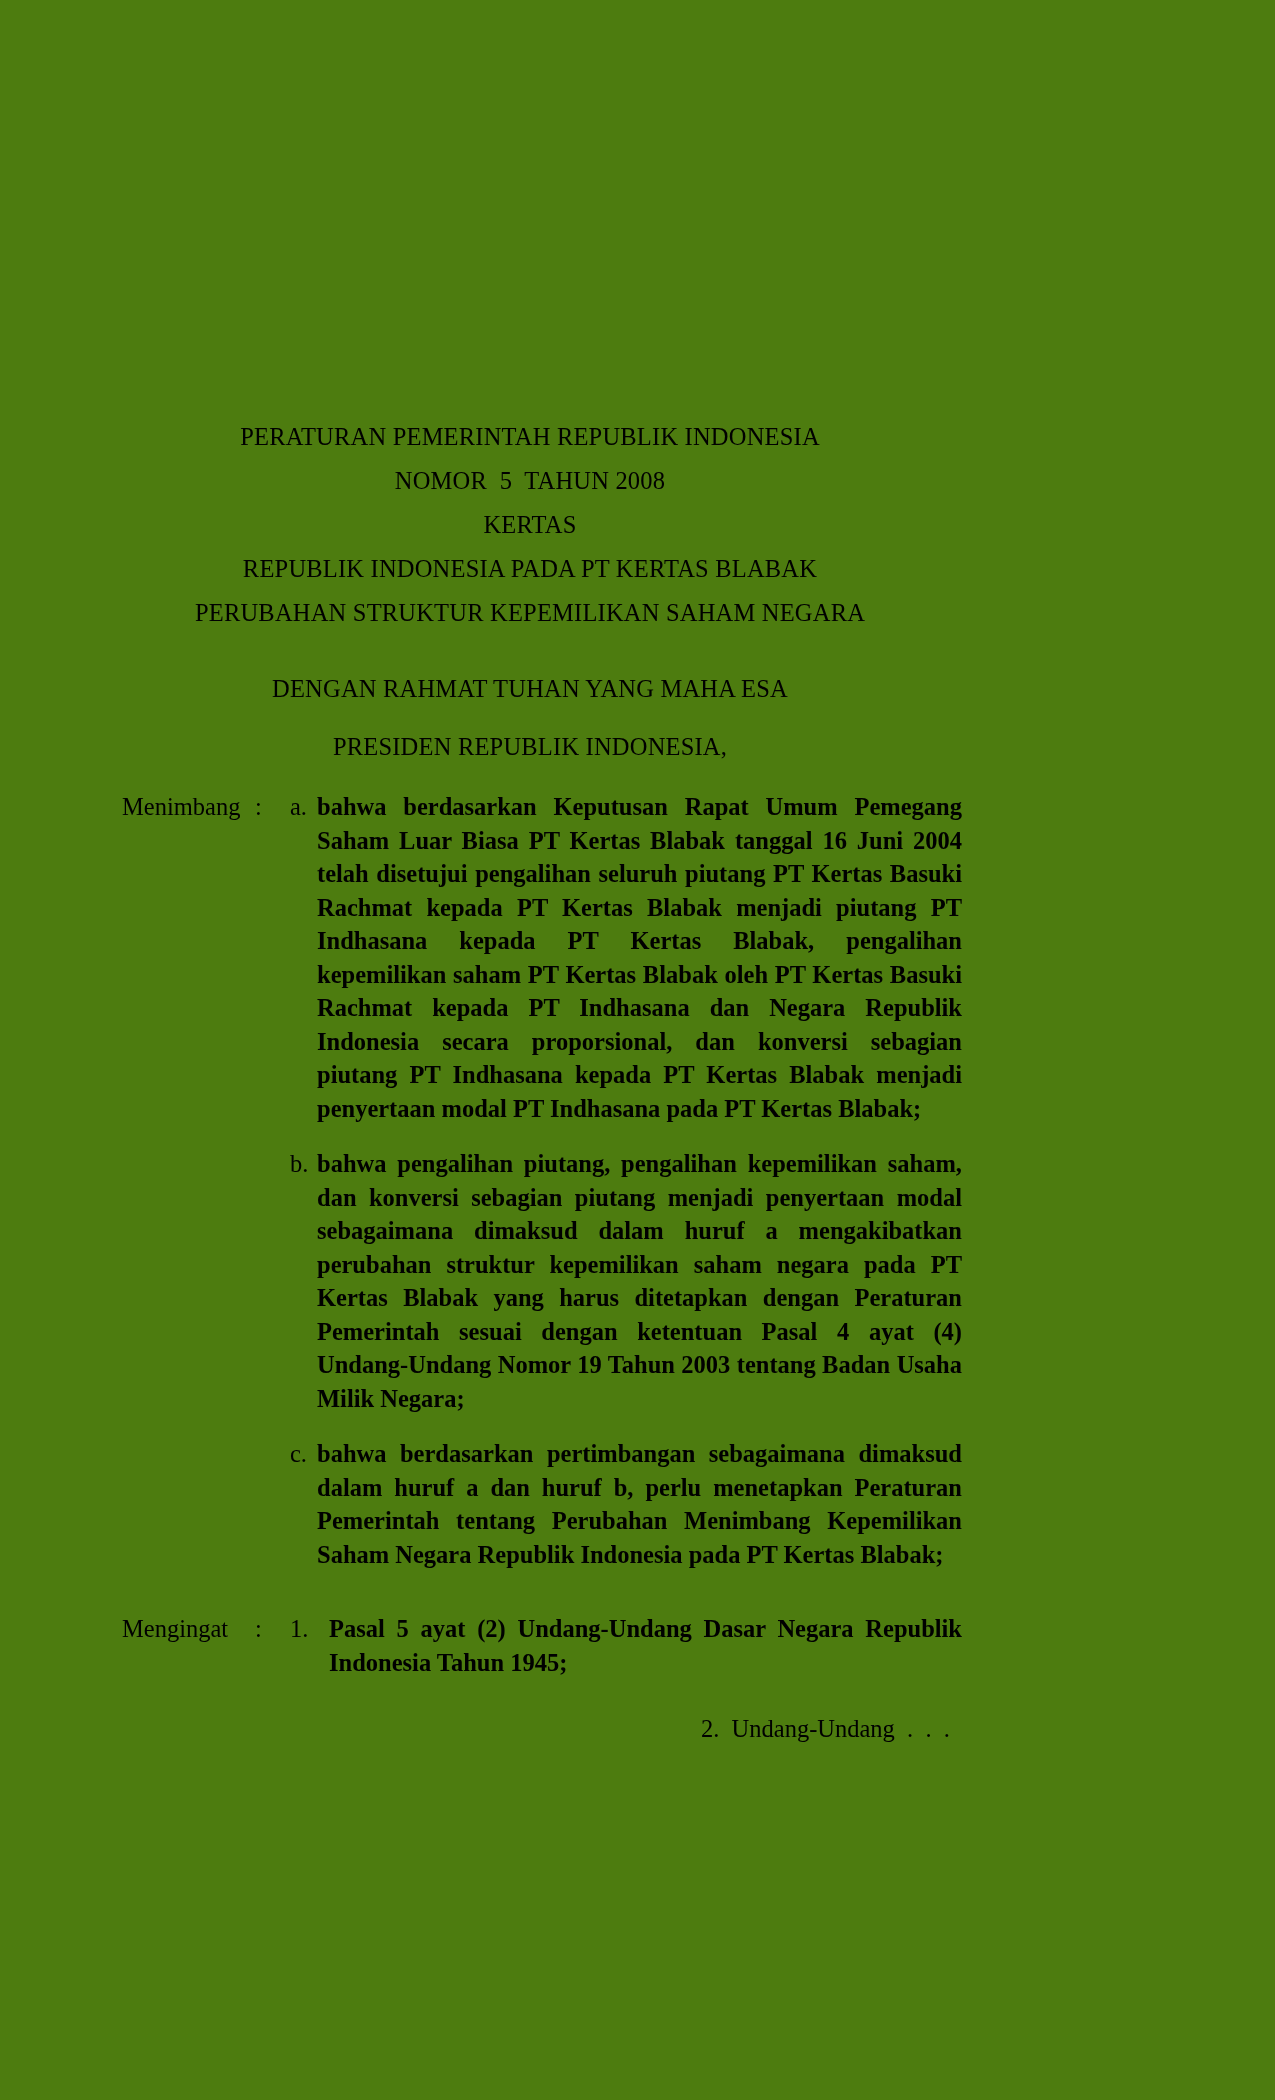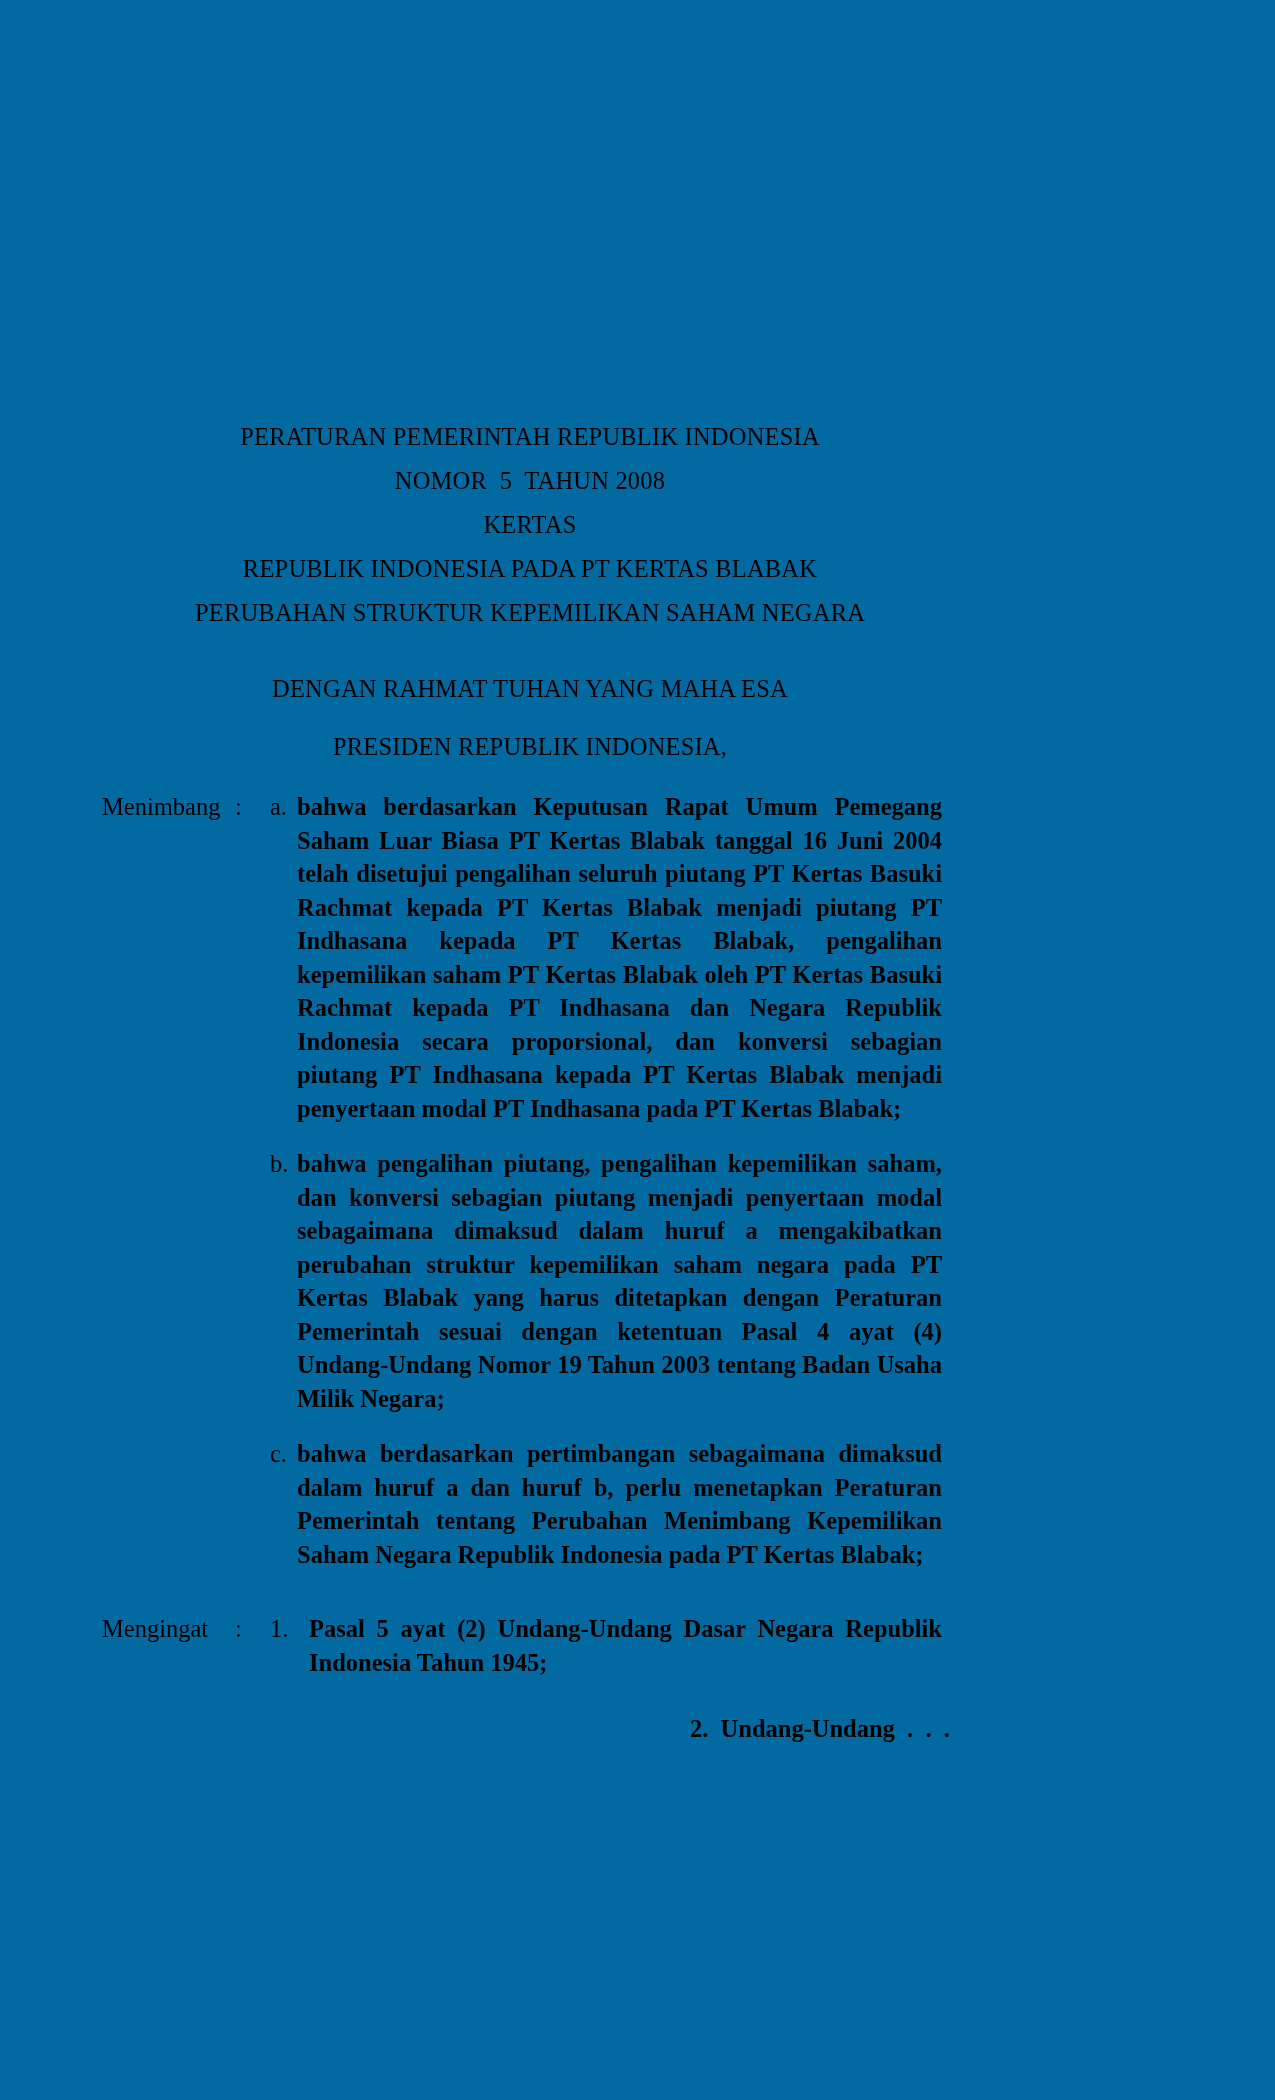--- a/index.html
+++ b/index.html
@@ -4,21 +4,21 @@
 <style>
   html, body {
     margin: 0;
     padding: 0;
     background: #ffffff;
   }
   .page {
     position: relative;
     width: 1275px;
     height: 2100px;
-    background: #0369a1;
+    background: #4d7c0f;
     margin: 0 auto;
     font-family: "Liberation Serif", "DejaVu Serif", serif;
     color: #000000;
     overflow: hidden;
   }
 
   
   .heading-block {
     position: absolute;
     left: 110px;
@@ -31,21 +31,21 @@
     line-height: 44px;
     letter-spacing: 0.2px;
     white-space: pre;
   }
   .heading-gap-1 { height: 32px; }
   .heading-gap-2 { height: 14px; }
 
   
   .clause-row {
     position: absolute;
-    left: 102px;
+    left: 122px;
     width: 840px;
     display: flex;
     align-items: flex-start;
   }
   .clause-label {
     width: 133px;
     flex: 0 0 133px;
     font-size: 24.5px;
     line-height: 33.5px;
   }
@@ -84,21 +84,20 @@
 
   
   .continuation {
     position: absolute;
     left: 110px;
     width: 840px;
     text-align: right;
     font-size: 24.5px;
     line-height: 33.5px;
     white-space: pre;
-    font-weight: bold;
   }
 </style>
 </head>
 <body>
 
 <div class="page">
 
   <div class="heading-block">
     <div class="heading-line">PERATURAN PEMERINTAH REPUBLIK INDONESIA</div>
     <div class="heading-line">NOMOR  5  TAHUN 2008</div>

